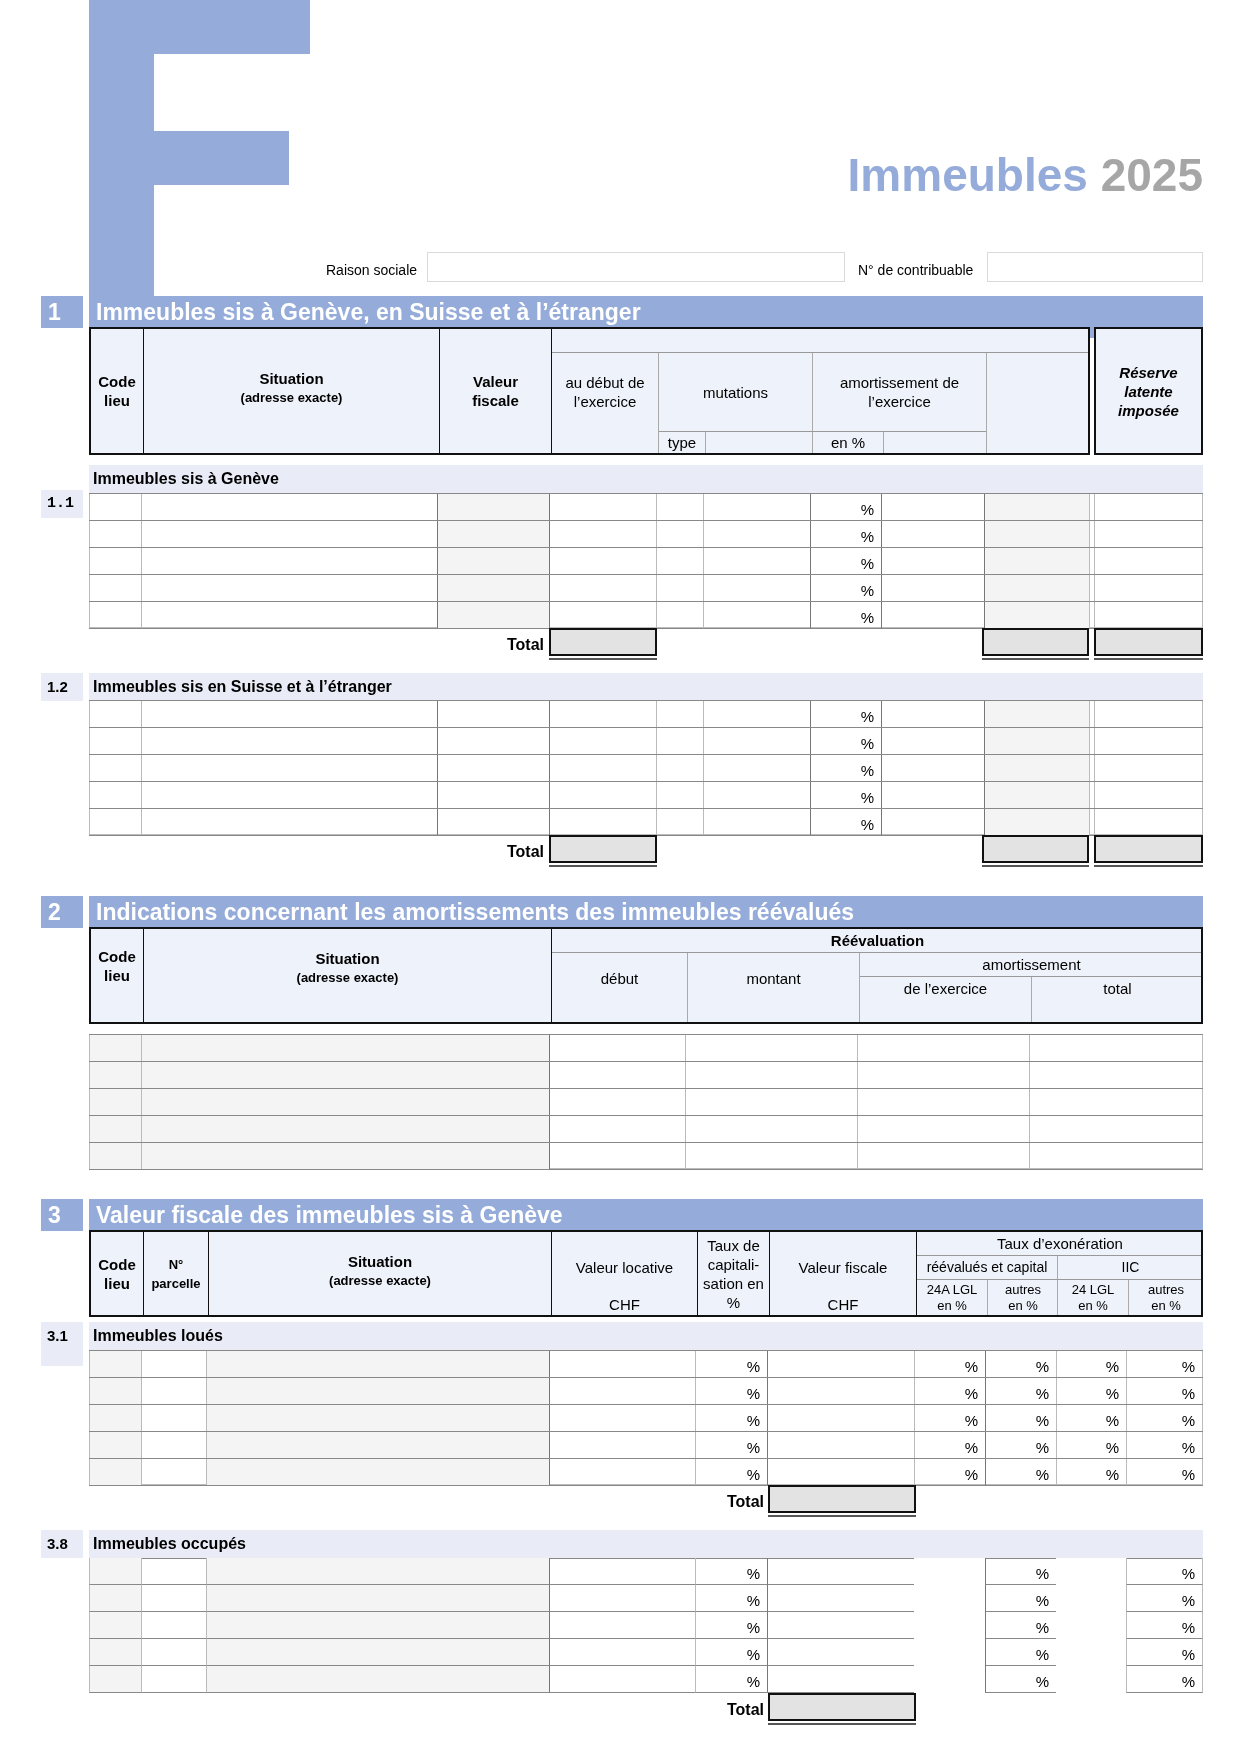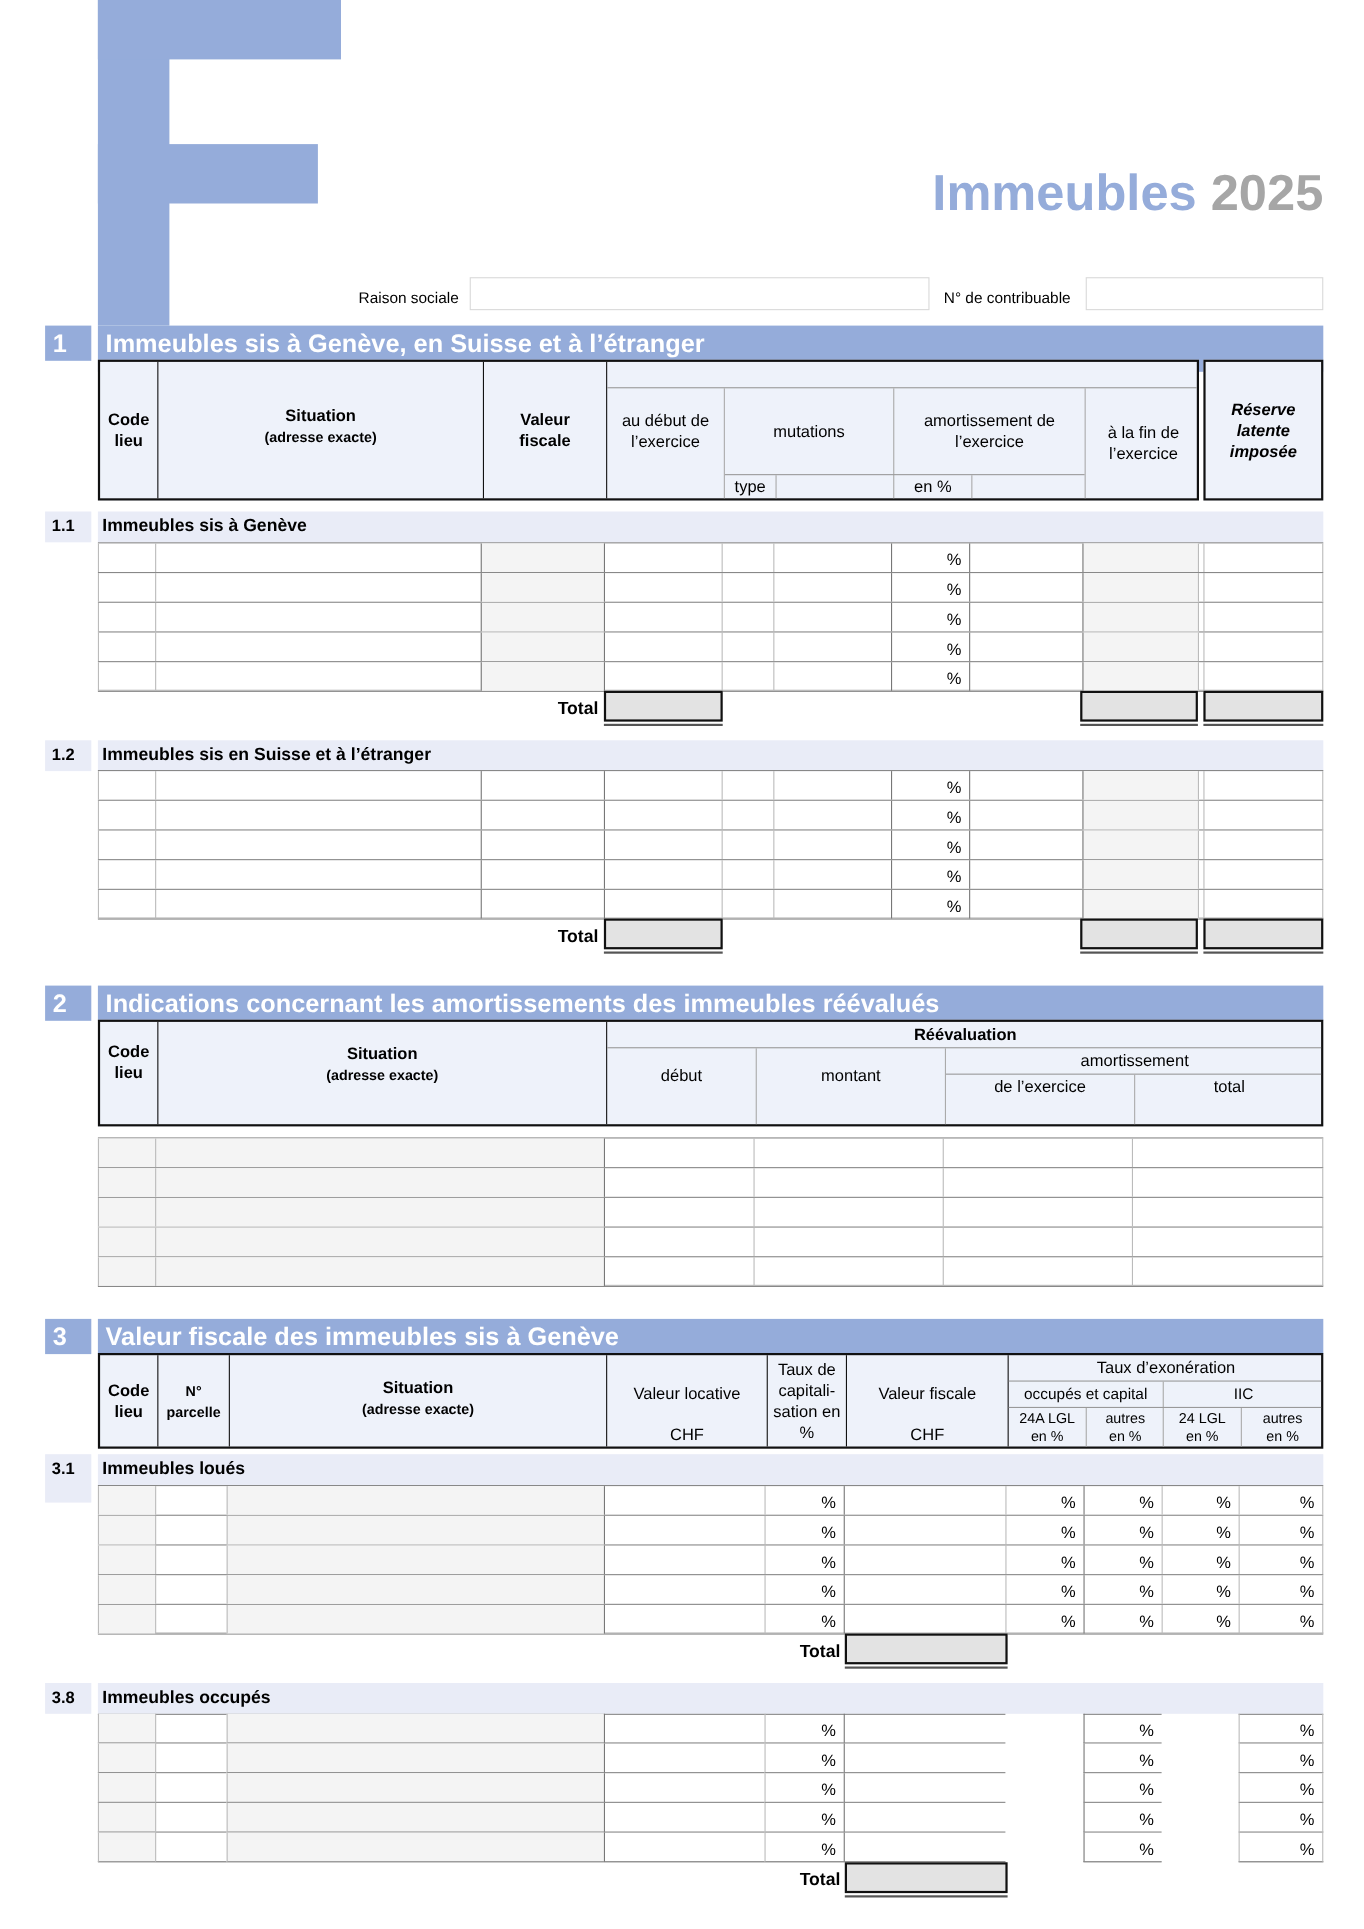--- a/index.html
+++ b/index.html
@@ -80,29 +80,28 @@
 
   <div class="hcell hb" style="left:0; top:0; width:52px; height:124px;">Code lieu</div>
   <div class="hcell" style="left:53px; top:40px; width:295px; flex-direction:column;">
     <span class="hb">Situation</span>
     <span class="hsub">(adresse exacte)</span>
   </div>
   <div class="hcell hb" style="left:349px; top:0; width:111px; height:124px; padding:0 20px;">Valeur fiscale</div>
   <div class="hcell" style="left:461px; top:24px; width:106px; height:78px; padding:0 6px;">au début de l’exercice</div>
   <div class="hcell" style="left:722px; top:24px; width:173px; height:78px; padding:0 14px;">amortissement de l’exercice</div>
   <div class="hcell" style="left:568px; top:24px; width:153px; height:78px;">mutations</div>
-  <div class="hcell" style="left:896px; top:24px; width:105px; height:100px; padding:0 12px;">à la fin de l’exercice</div>
   <div class="hcell" style="left:568px; top:103px; width:46px; height:21px;">type</div>
   <div class="hcell" style="left:722px; top:103px; width:70px; height:21px;">en %</div>
 </div>
 <div class="abs hdr" style="left:1094px; top:327px; width:109px; height:128px;">
   <div class="hcell hb" style="left:0; top:0; width:105px; height:124px; font-style:italic; padding:0 12px;">Réserve latente imposée</div>
 </div>
 
-<div class="abs sub-num" style="left:41px; top:465px; width:42px; height:28px;">1.1</div>
+<div class="abs sub-num" style="left:41px; top:490px; width:42px; height:28px;font-family:Liberation Mono, monospace;">1.1</div>
 <div class="abs sub-title" style="left:89px; top:465px; width:1114px; height:28px;">Immeubles sis à Genève</div>
 <div class="grid" id="grid-1-1" style="left:89px; top:493px; width:1114px; height:135px;">
     <div class="grow" style="top: 0px; height: 27px;">
       <div class="gcell" style="left: 0px; width: 52px;"></div>
       <div class="gcell" style="left: 52px; width: 296px;"></div>
       <div class="gcell shade dark" style="left: 348px; width: 112px;"></div>
       <div class="gcell dark" style="left: 460px; width: 107px;"></div>
       <div class="gcell" style="left: 567px; width: 47px;"></div>
       <div class="gcell" style="left: 614px; width: 107px;"></div>
       <div class="gcell dark" style="left: 721px; width: 71px;">
@@ -341,21 +340,21 @@
   <div class="hcell" style="left:118px; top:20px; width:342px; flex-direction:column;">
     <span class="hb">Situation</span>
     <span class="hsub">(adresse exacte)</span>
   </div>
   <div class="hcell" style="left:461px; top:24px; width:145px; height:22px;">Valeur locative</div>
   <div class="hcell" style="left:461px; top:62px; width:145px; height:20px;">CHF</div>
   <div class="hcell" style="left:607px; top:0; width:71px; height:83px; padding:0 4px;">Taux de capitali- sation en %</div>
   <div class="hcell" style="left:679px; top:24px; width:146px; height:22px;">Valeur fiscale</div>
   <div class="hcell" style="left:679px; top:62px; width:146px; height:20px;">CHF</div>
   <div class="hcell" style="left:826px; top:0; width:286px; height:23px;">Taux d’exonération</div>
-  <div class="hcell" style="left:826px; top:24px; width:140px; height:23px; font-size:14px;">occupés et capital</div>
+  <div class="hcell" style="left:826px; top:24px; width:140px; height:23px; font-size:14px;">réévalués et capital</div>
   <div class="hcell" style="left:967px; top:24px; width:145px; height:23px; font-size:14px;">IIC</div>
   <div class="hcell" style="left:826px; top:48px; width:70px; height:35px; font-size:13px; line-height:16px; padding:0 8px;">24A LGL en %</div>
   <div class="hcell" style="left:897px; top:48px; width:70px; height:35px; font-size:13px; line-height:16px; padding:0 14px;">autres en %</div>
   <div class="hcell" style="left:967px; top:48px; width:70px; height:35px; font-size:13px; line-height:16px; padding:0 10px;">24 LGL en %</div>
   <div class="hcell" style="left:1038px; top:48px; width:74px; height:35px; font-size:13px; line-height:16px; padding:0 16px;">autres en %</div>
 </div>
 
 <div class="abs sub-num" style="left:41px; top:1322px; width:42px; height:44px;">3.1</div>
 <div class="abs sub-title" style="left:89px; top:1322px; width:1114px; height:28px;">Immeubles loués</div>
 <div class="grid" id="grid-3-1" style="left:89px; top:1350px; width:1114px; height:135px;">

